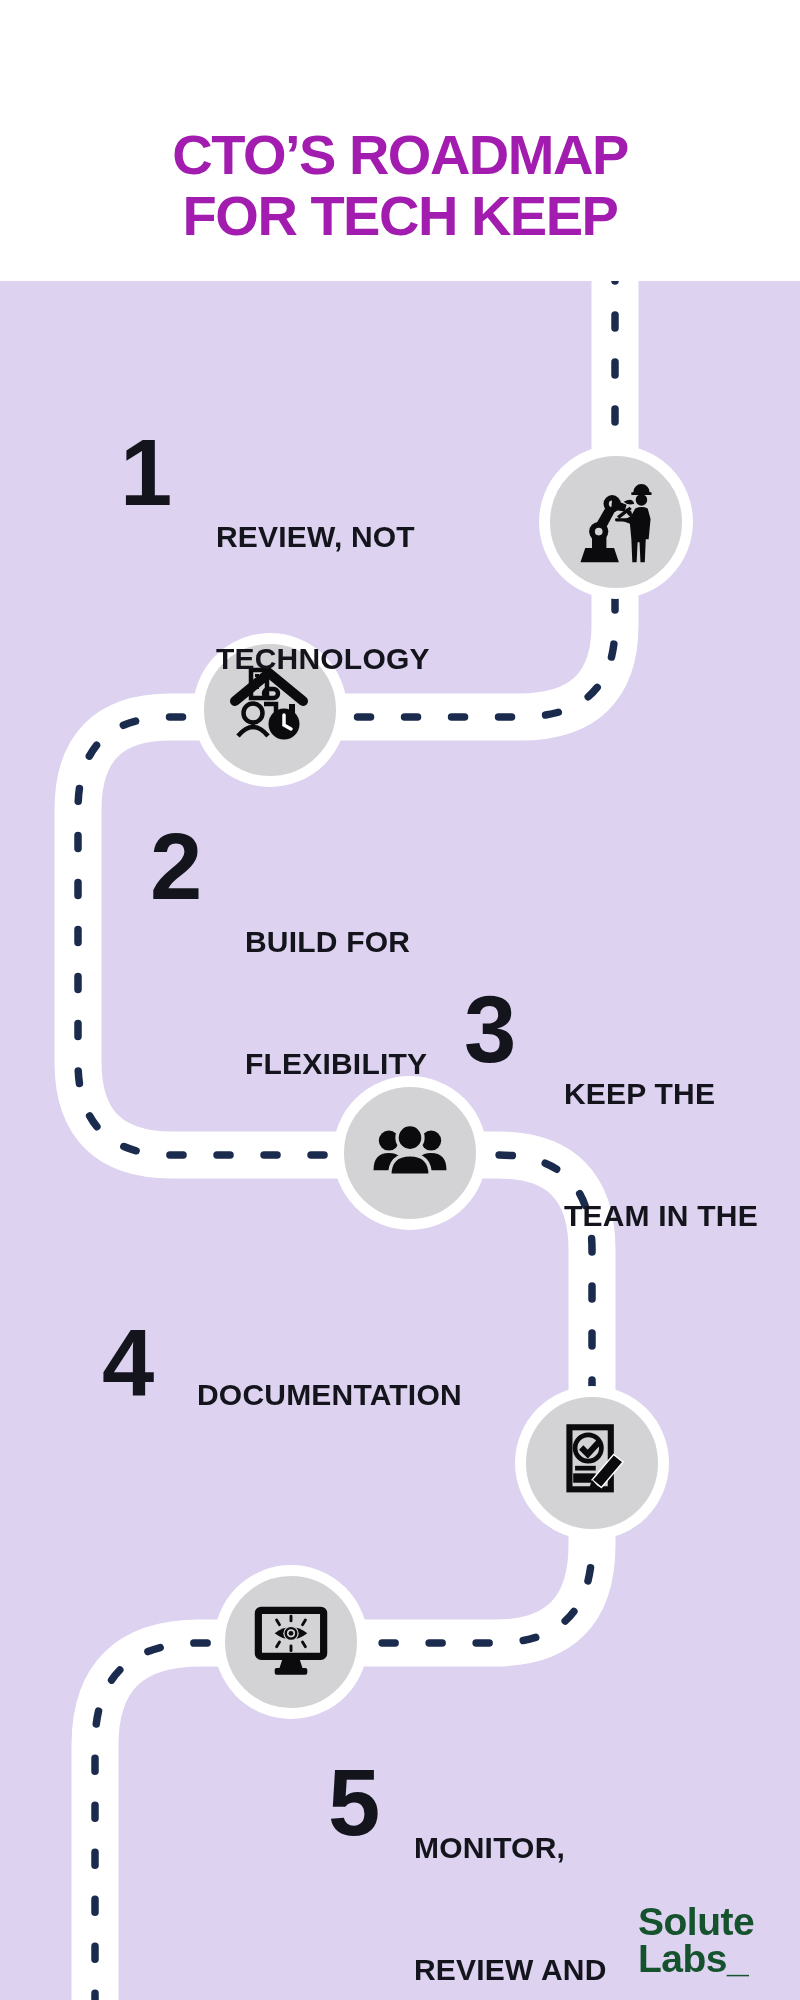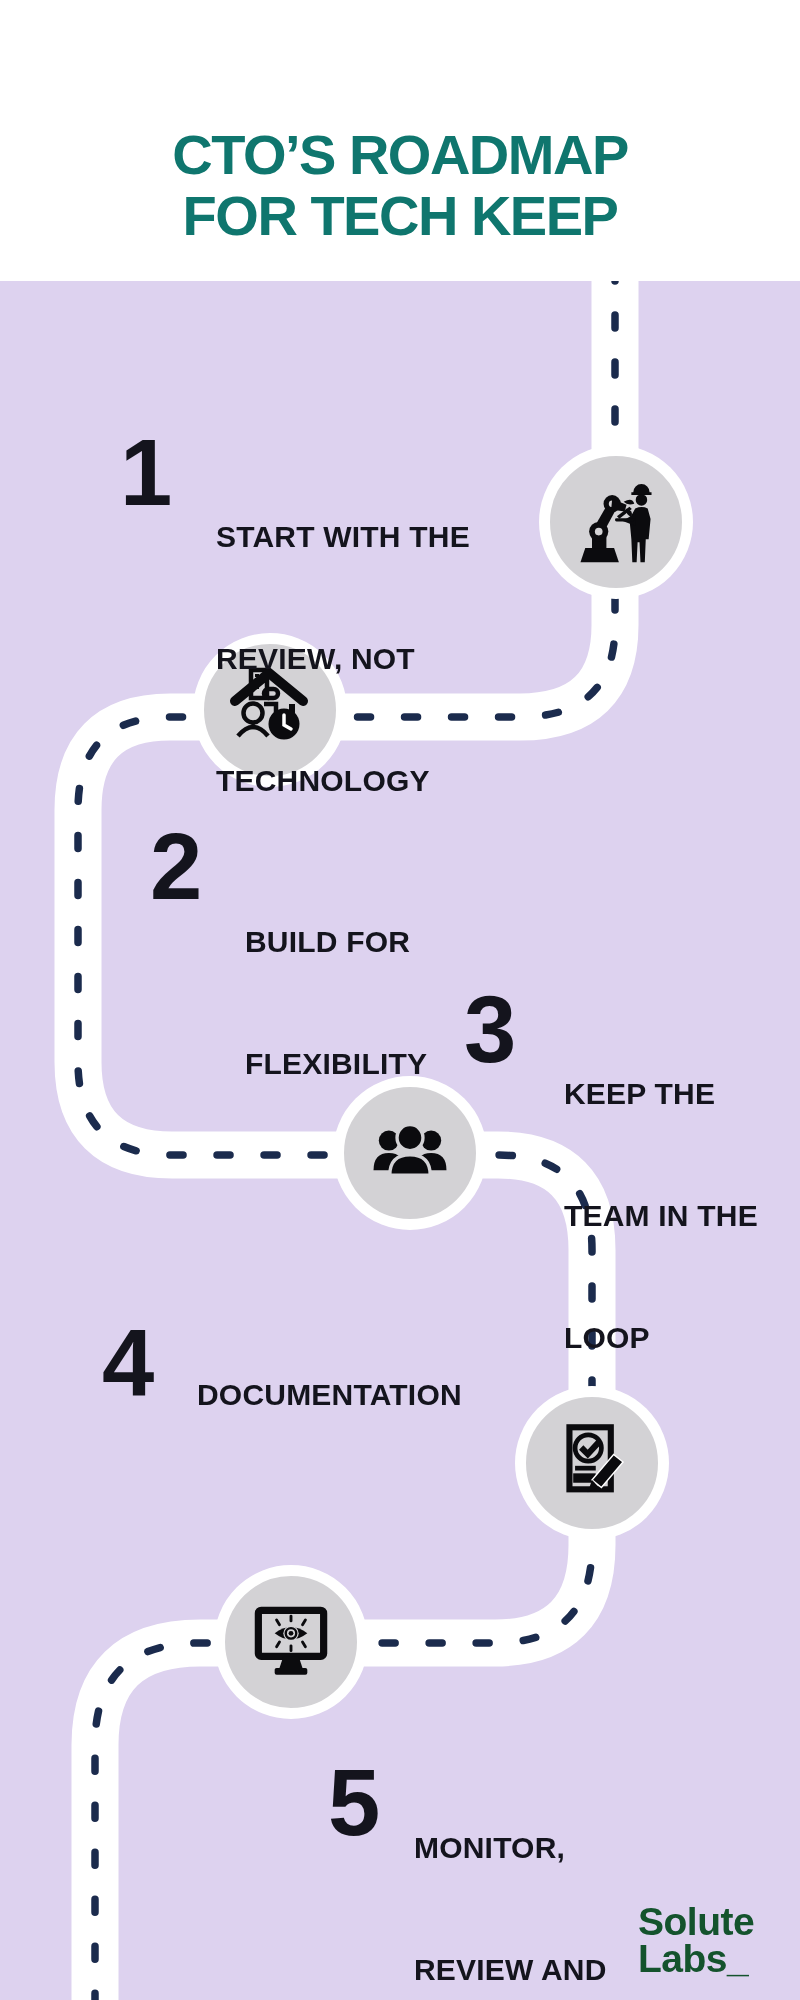--- a/index.html
+++ b/index.html
@@ -3,21 +3,21 @@
 <meta charset="utf-8">
 <style>
   html,body{margin:0;padding:0;background:#DDD2EF;}
   .canvas{
     position:relative;width:800px;height:2000px;overflow:hidden;
     background:#DDD2EF;font-family:"Liberation Sans",sans-serif;
   }
   .band{position:absolute;top:0;left:0;width:800px;height:281px;background:#FFFFFF;z-index:1;}
   .title{
     position:absolute;top:86px;left:0;width:800px;text-align:center;z-index:2;
-    font-weight:bold;font-size:56px;line-height:1.1;letter-spacing:-1.5px;color:#0f766e;
+    font-weight:bold;font-size:56px;line-height:1.1;letter-spacing:-1.5px;color:#a21caf;
   }
   .road-svg{position:absolute;top:0;left:0;z-index:1;}
   .node{
     position:absolute;width:132px;height:132px;border-radius:50%;
     background:#D3D2D5;border:11px solid #FFFFFF;z-index:3;
     display:flex;align-items:center;justify-content:center;
   }
   .node svg{display:block;}
   .num{
     position:absolute;z-index:4;font-weight:bold;font-size:94px;line-height:1;
@@ -127,36 +127,34 @@
       <path class="ink" d="M33 41 Q50 28 67 41 Q50 54 33 41 Z"></path>
       <circle cx="50" cy="41" r="8" fill="#D3D2D5"></circle>
       <circle class="inkline" cx="50" cy="41" r="5.5" stroke-width="2.5"></circle>
       <circle class="ink" cx="50" cy="41" r="2.5"></circle>
       <path class="inkline" d="M50 23 v5 M35 27 l3 5 M65 27 l-3 5 M50 59 v-5 M35 55 l3 -5 M65 55 l-3 -5" stroke-width="3" stroke-linecap="round"></path>
     </svg>
   </div>
 
   <div class="num" style="left:120px;top:426px;">1</div>
   <div class="lbl" style="left:216px;top:435px;">
-    <span>START WITH THE</span>
     <span>REVIEW, NOT</span>
     <span>TECHNOLOGY</span>
   </div>
 
   <div class="num" style="left:150px;top:820px;">2</div>
   <div class="lbl" style="left:245px;top:840px;">
     <span>BUILD FOR</span>
     <span>FLEXIBILITY</span>
   </div>
 
   <div class="num" style="left:464px;top:983px;">3</div>
   <div class="lbl" style="left:548px;top:992px;margin-left:16px;">
     <span>KEEP THE</span>
     <span>TEAM IN THE</span>
-    <span>LOOP</span>
   </div>
 
   <div class="num" style="left:102px;top:1316px;">4</div>
   <div class="lbl" style="left:197px;top:1293px;">
     <span>DOCUMENTATION</span>
   </div>
 
   <div class="num" style="left:328px;top:1756px;">5</div>
   <div class="lbl" style="left:414px;top:1746px;">
     <span>MONITOR,</span>

